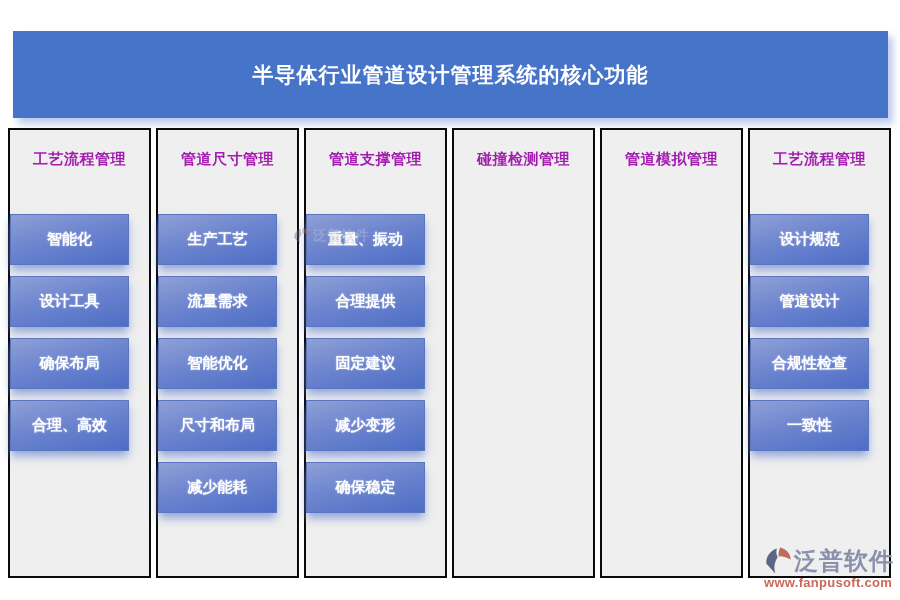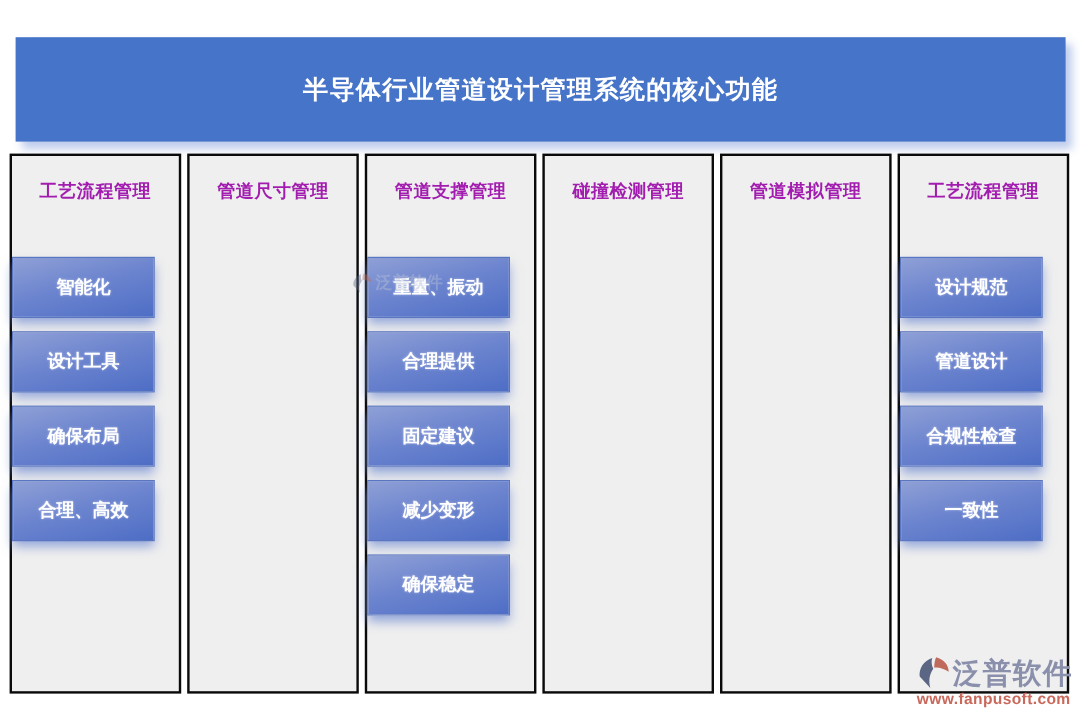--- a/index.html
+++ b/index.html
@@ -60,20 +60,27 @@
         <div class="col-header">工艺流程管理</div>
         <div class="btn-list">
           <div class="btn">智能化</div>
           <div class="btn">设计工具</div>
           <div class="btn">确保布局</div>
           <div class="btn">合理、高效</div>
         </div>
       </div>
       <div class="column">
         <div class="col-header">管道尺寸管理</div>
+        <div class="btn-list">
+          <div class="btn">生产工艺</div>
+          <div class="btn">流量需求</div>
+          <div class="btn">智能优化</div>
+          <div class="btn">尺寸和布局</div>
+          <div class="btn">减少能耗</div>
+        </div>
       </div>
       <div class="column">
         <div class="col-header">管道支撑管理</div>
         <div class="btn-list">
           <div class="btn">重量、振动</div>
           <div class="btn">合理提供</div>
           <div class="btn">固定建议</div>
           <div class="btn">减少变形</div>
           <div class="btn">确保稳定</div>
         </div>

